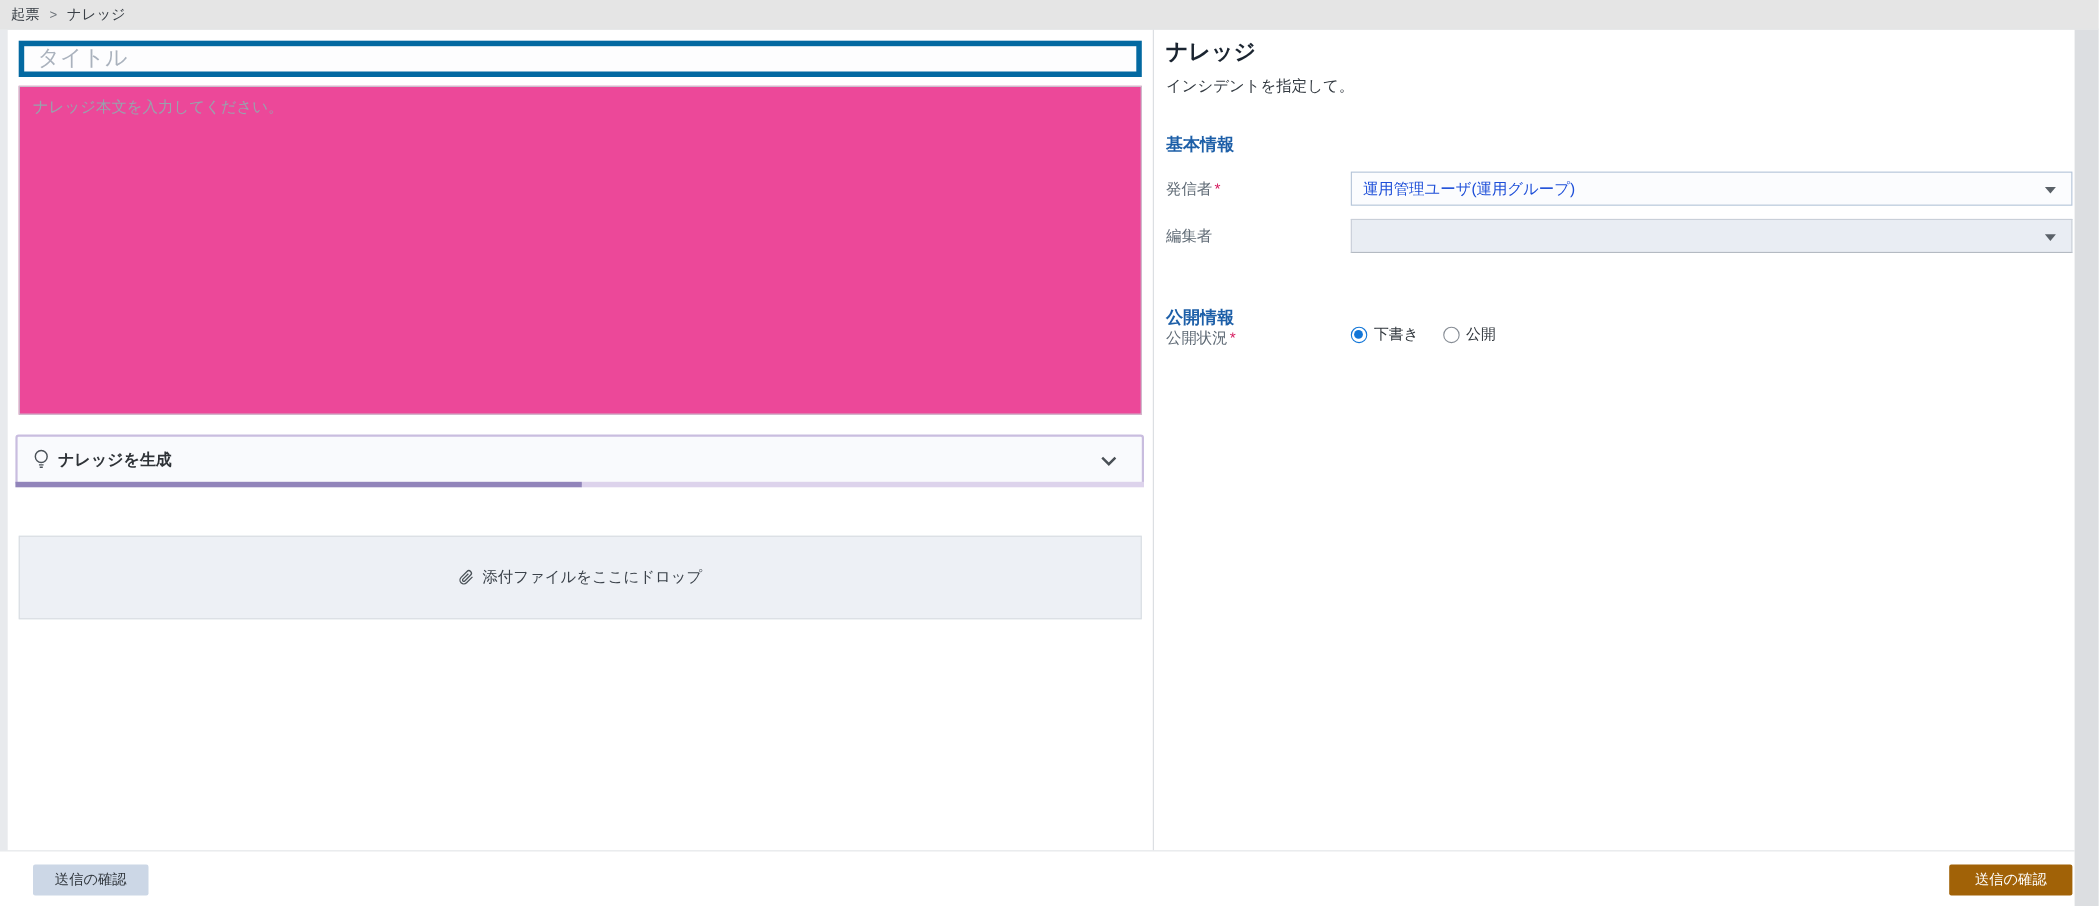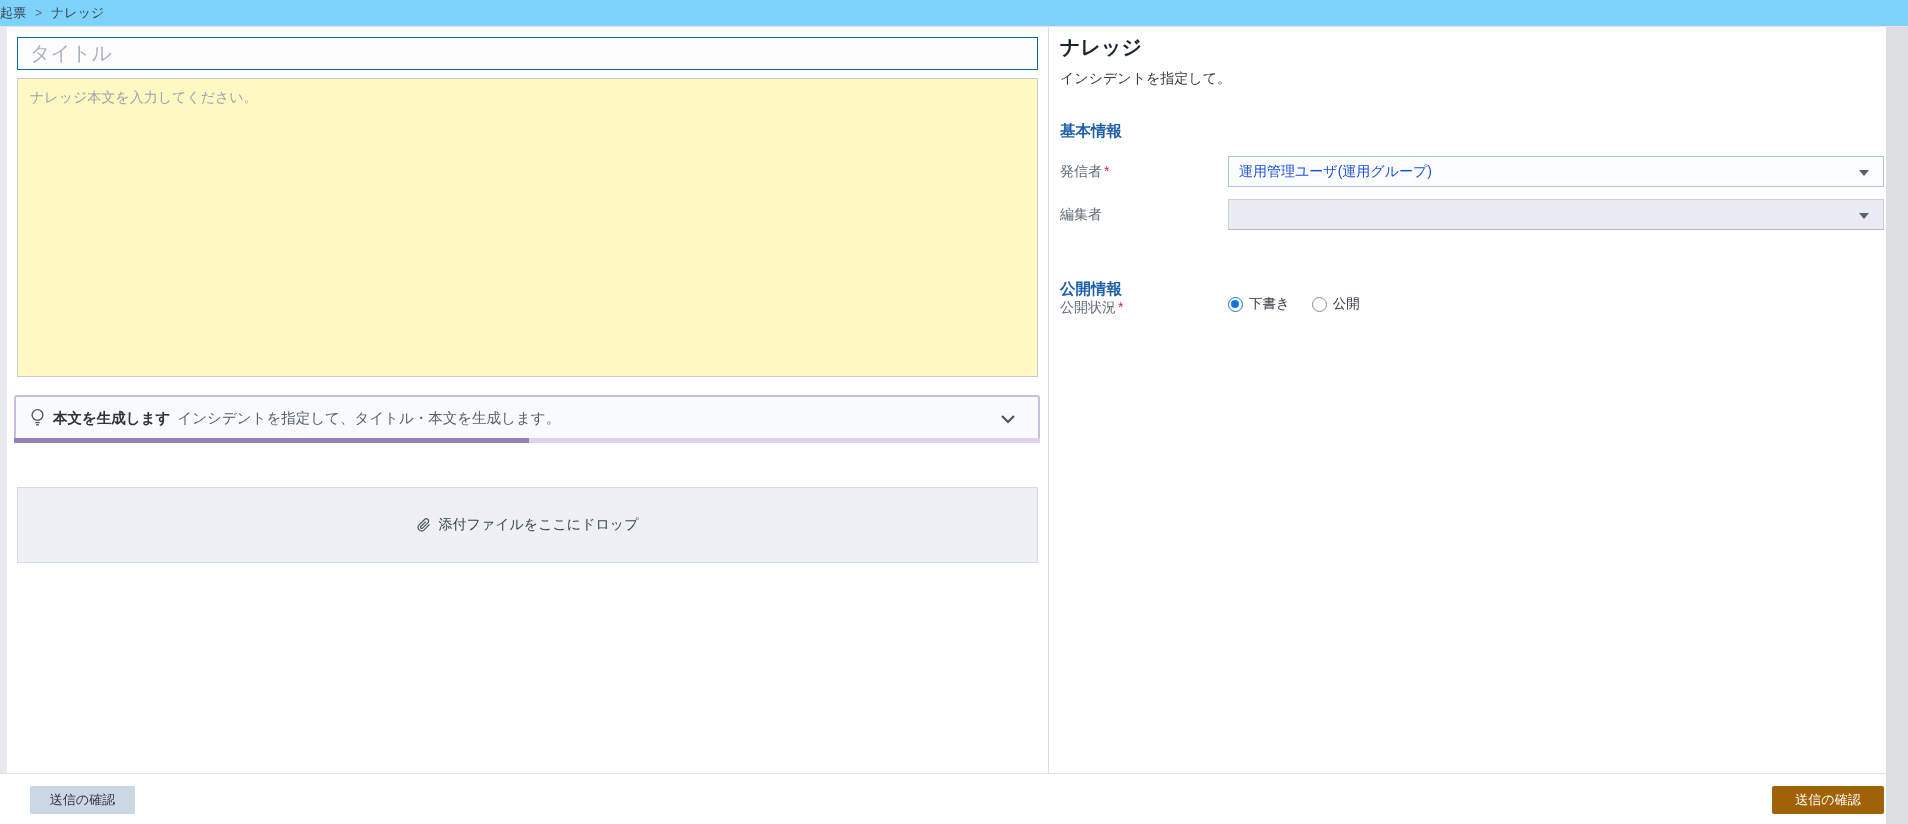--- a/index.html
+++ b/index.html
@@ -4,43 +4,43 @@
 <style>
   html,body{margin:0;padding:0;}
   body{
     width:1908px;height:824px;position:relative;background:#ffffff;
     font-family:"Liberation Sans","DejaVu Sans",sans-serif;
     overflow:hidden;color:#333;
   }
   
   .topbar{
     position:absolute;left:0;top:0;width:1908px;height:27px;
-    background:#7dd3fc;border-bottom:1px solid #e4e5e7;
+    background:#e5e5e5;border-bottom:1px solid #e4e5e7;
     display:flex;align-items:center;box-sizing:border-box;
-    font-size:13px;color:#3a4047;
+    padding-left:10px;font-size:13px;color:#3a4047;
   }
   .crumb{color:#3a4047;cursor:pointer;}
   .crumb-sep{margin:0 9px;color:#6a7077;font-size:12px;}
   
   .left-sliver{position:absolute;left:0;top:27px;width:7px;height:746px;background:#e8eaed;}
   
   .vdivider{position:absolute;left:1048px;top:27px;width:1px;height:746px;background:#d9dce0;}
   
   .scrollbar{position:absolute;left:1886px;top:27px;width:22px;height:797px;background:#dcdee1;}
 
   
   .title-input{
     position:absolute;left:17px;top:37px;width:1021px;height:33px;box-sizing:border-box;
-    border:1px solid #0369a1;background:#fdfdfe;padding:0 12px;
+    border:5px solid #0369a1;background:#fdfdfe;padding:0 12px;
     font-size:20px;color:#0f172a;font-family:inherit;outline:none;
   }
   .title-input::placeholder{color:#aab2bd;opacity:1;}
   .body-textarea{
     position:absolute;left:17px;top:78px;width:1021px;height:299px;box-sizing:border-box;
-    border:1px solid #c7ccd3;background:#fef9c3;padding:10px 12px;resize:none;
+    border:1px solid #c7ccd3;background:#ec4899;padding:10px 12px;resize:none;
     font-size:14px;color:#2e343b;font-family:inherit;outline:none;
   }
   .body-textarea::placeholder{color:#99a2ad;opacity:1;}
 
   .generate-box{
     position:absolute;left:14px;top:395px;width:1026px;height:46px;box-sizing:border-box;
     border:2px solid #c9bddf;border-radius:3px;background:#f9fafd;
     display:flex;align-items:center;padding:0 14px;cursor:pointer;
   }
   .generate-bulb{display:flex;align-items:center;margin-right:8px;}
@@ -116,22 +116,21 @@
 <textarea class="body-textarea" placeholder="ナレッジ本文を入力してください。" style=""></textarea>
 
 <div class="generate-box">
   <span class="generate-bulb">
     <svg width="15" height="20" viewBox="0 0 15 20" fill="none" stroke="#4a5158" stroke-width="1.3">
       <circle cx="7.5" cy="7" r="5.4"></circle>
       <path d="M5.4 14.6h4.2"></path>
       <path d="M6.1 16.8h2.8"></path>
     </svg>
   </span>
-  <span class="generate-title">本文を生成します</span>
-  <span class="generate-desc">インシデントを指定して、タイトル・本文を生成します。</span>
+  <span class="generate-title">ナレッジを生成</span>
   <span class="generate-chevron">
     <svg width="24" height="24" viewBox="0 0 24 24" fill="none" stroke="#4b5157" stroke-width="2.2">
       <polyline points="6,9 12,15 18,9"></polyline>
     </svg>
   </span>
 </div>
 <div class="gen-progress-dark"></div>
 <div class="gen-progress-light"></div>
 
 <div class="dropzone">

